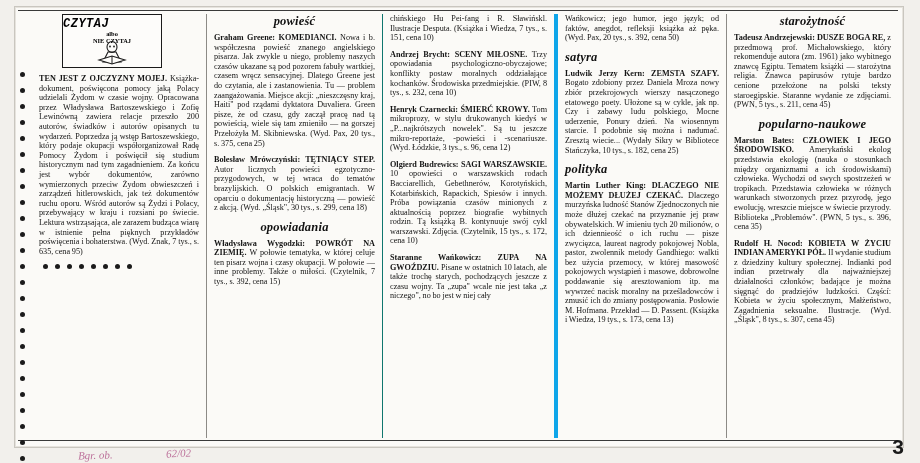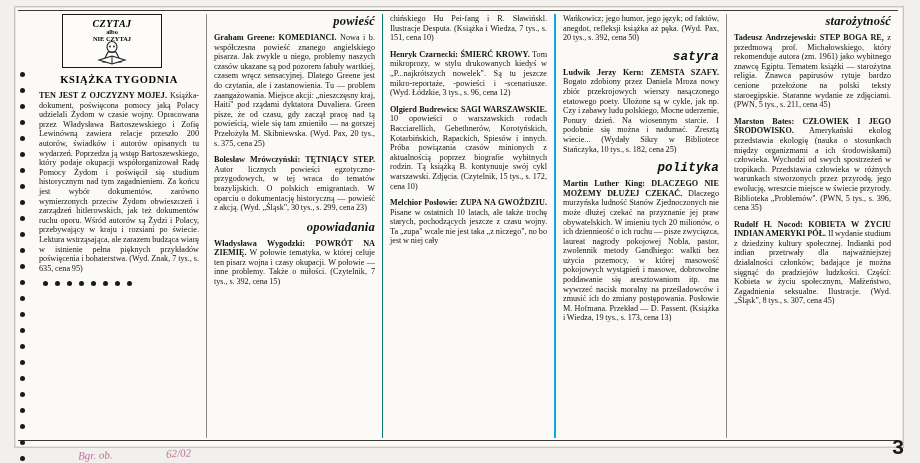--- a/index.html
+++ b/index.html
@@ -52,33 +52,33 @@
     display: flex;
   }
   .col {
     position: relative;
     padding: 0 7px;
     box-sizing: border-box;
   }
   .col-1 { width: 188px; }
   .col-2 { width: 176px; border-left: 1px solid #8c8a86; }
   .col-3 { width: 172px; border-left: 1px solid #0f766e; }
-  .col-4 { width: 172px; border-left: 2px solid #0ea5e9; }
+  .col-4 { width: 172px; border-left: 4px solid #0ea5e9; }
   .col-5 { width: 172px; border-left: 1px solid #8c8a86; }
 
   .sec-head {
-    text-align: right;
+    text-align: center;
     font-style: italic;
     font-weight: bold;
     font-size: 12.5px;
     color: #111;
     margin: 0 0 4px 0;
     letter-spacing: 0.2px;
   }
-  .sec-head.center { text-align: right; font-family: Liberation Mono, monospace; }
+  .sec-head.center { text-align: left; }
 
   .entry {
     font-size: 8.2px;
     line-height: 1.17;
     text-align: justify;
     color: #141414;
     margin-bottom: 7px;
     hyphens: auto;
     word-spacing: -0.3px;
   }
@@ -90,27 +90,28 @@
   .logo-box {
     width: 98px;
     height: 52px;
     border: 1.5px solid #1a1a1a;
     margin: 0 auto 6px auto;
     position: relative;
     background: #fdfcfa;
     overflow: hidden;
   }
   .logo-top {
-    font-size: 10px;
+    font-size: 12px;
     font-weight: bold;
     font-style: italic;
-    text-align: center;
+    text-align: left;
     padding-top: 3px;
     letter-spacing: 0.5px;
     line-height: 1.1;
+    font-family: Liberation Mono, monospace;
   }
   .logo-sub {
     font-size: 6.4px;
     font-weight: bold;
     text-align: center;
     line-height: 1.05;
   }
   .logo-figure {
     position: absolute;
     left: 50%;
@@ -230,21 +231,20 @@
         <div class="bullet"></div>
         <div class="bullet"></div>
         <div class="bullet"></div>
         <div class="bullet"></div>
         <div class="bullet"></div>
         <div class="bullet"></div>
         <div class="bullet"></div>
       </div>
 
       <div class="col-1-body">
-        <div class="hdr-ksiazka">KSIĄŻKA TYGODNIA</div>
         <div class="entry">
           <b>TEN JEST Z OJCZYZNY MOJEJ.</b><span> Książka-dokument, poświęcona pomocy jaką Polacy udzielali Żydom w czasie wojny. Opracowana przez Władysława Bartoszewskiego i Zofię Lewinówną zawiera relacje przeszło 200 autorów, świadków i autorów opisanych tu wydarzeń. Poprzedza ją wstęp Bartoszewskiego, który podaje okupacji współorganizował Radę Pomocy Żydom i poświęcił się studium historycznym nad tym zagadnieniem. Za końcu jest wybór dokumentów, zarówno wymierzonych przeciw Żydom obwieszczeń i zarządzeń hitlerowskich, jak też dokumentów ruchu oporu. Wśród autorów są Żydzi i Polacy, przebywający w kraju i rozsiani po świecie. Lektura wstrząsająca, ale zarazem budząca wiarę w istnienie pełna pięknych przykładów poświęcenia i bohaterstwa. (Wyd. Znak, 7 tys., s. 635, cena 95)</span>
         </div>
         <div class="bullets-bottom">
           <div class="bullet"></div>
           <div class="bullet"></div>
           <div class="bullet"></div>
           <div class="bullet"></div>
           <div class="bullet"></div>
           <div class="bullet"></div>
@@ -253,62 +253,66 @@
         </div>
       </div>
     </div>
 
     <div class="col col-2">
       <div class="sec-head">powieść</div>
       <div class="entry">
         <b>Graham Greene: KOMEDIANCI.</b><span> Nowa i b. współczesna powieść znanego angielskiego pisarza. Jak zwykle u niego, problemy naszych czasów ukazane są pod pozorem fabuły wartkiej, czasem wręcz sensacyjnej. Dlatego Greene jest do czytania, ale i zastanowienia. Tu — problem zaangażowania. Miejsce akcji: „nieszczęsny kraj, Haiti" pod rządami dyktatora Duvaliera. Green pisze, że od czasu, gdy zaczął pracę nad tą powieścią, wiele się tam zmieniło — na gorszej Przełożyła M. Skibniewska. (Wyd. Pax, 20 tys., s. 375, cena 25)</span>
       </div>
       <div class="entry">
-        <b>Bolesław Mrówczyński: TĘTNIĄCY STEP.</b><span> Autor licznych powieści egzotyczno-przygodowych, w tej wraca do tematów brazylijskich. O polskich emigrantach. W oparciu o dokumentację historyczną — powieść z akcją. (Wyd. „Śląsk", 30 tys., s. 299, cena 23)</span>
+        <b>Bolesław Mrówczyński: TĘTNIĄCY STEP.</b><span> Autor licznych powieści egzotyczno-przygodowych, w tej wraca do tematów brazylijskich. O polskich emigrantach. W oparciu o dokumentację historyczną — powieść z akcją. (Wyd. „Śląsk", 30 tys., s. 299, cena 18)</span>
       </div>
       <div class="sec-head">opowiadania</div>
       <div class="entry">
         <b>Władysława Wygodzki: POWRÓT NA ZIEMIĘ.</b><span> W połowie tematyka, w której celuje ten pisarz wojna i czasy okupacji. W połowie — inne problemy. Także o miłości. (Czytelnik, 7 tys., s. 392, cena 15)</span>
       </div>
     </div>
 
     <div class="col col-3">
       <div class="entry">
         <span>chińskiego Hu Pei-fang i R. Sławińskl. Ilustracje Desputa. (Książka i Wiedza, 7 tys., s. 151, cena 10)</span>
       </div>
       <div class="entry">
+        <b>Andrzej Brycht: SCENY MIŁOSNE.</b><span> Trzy opowiadania psychologiczno-obyczajowe; konflikty postaw moralnych oddziałające kochanków. Środowiska przedmiejskie. (PIW, 8 tys., s. 232, cena 10)</span>
+      </div>
+      <div class="entry">
         <b>Henryk Czarnecki: ŚMIERĆ KROWY.</b><span> Tom mikroprozy, w stylu drukowanych kiedyś w „P...najkrótszych nowelek". Są tu jeszcze mikro-reportaże, -powieści i -scenariusze. (Wyd. Łódzkie, 3 tys., s. 96, cena 12)</span>
       </div>
       <div class="entry">
         <b>Olgierd Budrewics: SAGI WARSZAWSKIE.</b><span> 10 opowieści o warszawskich rodach Bacciarellich, Gebethnerów, Korotyńskich, Kotarbińskich, Rapackich, Spiesów i innych. Próba powiązania czasów minionych z aktualnością poprzez biografie wybitnych rodzin. Tą książką B. kontynuuje swój cykl warszawski. Zdjęcia. (Czytelnik, 15 tys., s. 172, cena 10)</span>
       </div>
       <div class="entry">
-        <b>Melchior Posłowie: ZUPA NA GWOŹDZIU.</b><span> Pisane w ostatnich 10 latach, ale także trochę starych, pochodzących jeszcze z czasu wojny. Ta „zupa" wcale nie jest taka „z niczego", no bo jest w niej cały</span>
+        <b>Staranne Wańkowicz: ZUPA NA GWOŹDZIU.</b><span> Pisane w ostatnich 10 latach, ale także trochę starych, pochodzących jeszcze z czasu wojny. Ta „zupa" wcale nie jest taka „z niczego", no bo jest w niej cały</span>
       </div>
     </div>
 
     <div class="col col-4">
       <div class="entry">
         <span>Wańkowicz; jego humor, jego język; od faktów, anegdot, refleksji książka aż pęka. (Wyd. Pax, 20 tys., s. 392, cena 50)</span>
       </div>
       <div class="sec-head center">satyra</div>
       <div class="entry">
         <b>Ludwik Jerzy Kern: ZEMSTA SZAFY.</b><span> Bogato zdobiony przez Daniela Mroza nowy zbiór przekrojowych wierszy nasączonego etatowego poety. Ułożone są w cykle, jak np. Czy i zabawy ludu polskiego, Mocne uderzenie, Ponury dzień. Na wiosennym starcie. I podobnie się można i nadumać. Zresztą wiecie... (Wydały Sikry w Bibliotece Stańczyka, 10 tys., s. 182, cena 25)</span>
       </div>
       <div class="sec-head center">polityka</div>
       <div class="entry">
         <b>Martin Luther King: DLACZEGO NIE MOŻEMY DŁUŻEJ CZEKAĆ.</b><span> Dlaczego murzyńska ludność Stanów Zjednoczonych nie może dłużej czekać na przyznanie jej praw obywatelskich. W imieniu tych 20 milionów, o ich dziennieość o ich ruchu — pisze zwycięzca, laureat nagrody pokojowej Nobla, pastor, zwolennik metody Gandhiego: walkti bez użycia przemocy, w której masowość pokojowych wystąpień i masowe, dobrowolne poddawanie się aresztowaniom itp. ma wywrzeć nacisk moralny na prześladowców i zmusić ich do zmiany postępowania. Posłowie M. Hofmana. Przekład — D. Passent. (Książka i Wiedza, 19 tys., s. 173, cena 13)</span>
       </div>
     </div>
 
     <div class="col col-5">
       <div class="sec-head">starożytność</div>
       <div class="entry">
-        <b>Tadeusz Andrzejewski: STEP BOGA RE,</b><span> z przedmową prof. Michałowskiego, który rekomenduje autora (zm. 1961) jako wybitnego znawcę Egiptu. Tematem książki — starożytna religia. Znawca papirusów rytuje bardzo cenione przełożone na polski teksty staroegipskie. Staranne wydanie ze zdjęciami. (PWN, 5 tys., s. 211, cena 45)</span>
-      </div>
+        <b>Tadeusz Andrzejewski: DUSZE BOGA RE,</b><span> z przedmową prof. Michałowskiego, który rekomenduje autora (zm. 1961) jako wybitnego znawcę Egiptu. Tematem książki — starożytna religia. Znawca papirusów rytuje bardzo cenione przełożone na polski teksty staroegipskie. Staranne wydanie ze zdjęciami. (PWN, 5 tys., s. 211, cena 45)</span>
+      </div>
+      <div class="sec-head">popularno-naukowe</div>
       <div class="entry">
         <b>Marston Bates: CZŁOWIEK I JEGO ŚRODOWISKO.</b><span> Amerykański ekolog przedstawia ekologię (nauka o stosunkach między organizmami a ich środowiskami) człowieka. Wychodzi od swych spostrzeżeń w tropikach. Przedstawia człowieka w różnych warunkach stworzonych przez przyrodę, jego ewolucję, wreszcie miejsce w świecie przyrody. Biblioteka „Problemów". (PWN, 5 tys., s. 396, cena 35)</span>
       </div>
       <div class="entry">
         <b>Rudolf H. Nocod: KOBIETA W ŻYCIU INDIAN AMERYKI PÓŁ.</b><span> II wydanie studium z dziedziny kultury społecznej. Indianki pod indian przetrwały dla najważniejszej działalności członków; badające je można sięgnąć do pradziejów ludzkości. Częścí: Kobieta w życiu społecznym, Małżeństwo, Zagadnienia seksualne. Ilustracje. (Wyd. „Śląsk", 8 tys., s. 307, cena 45)</span>
       </div>
     </div>
 
   </div>
 

